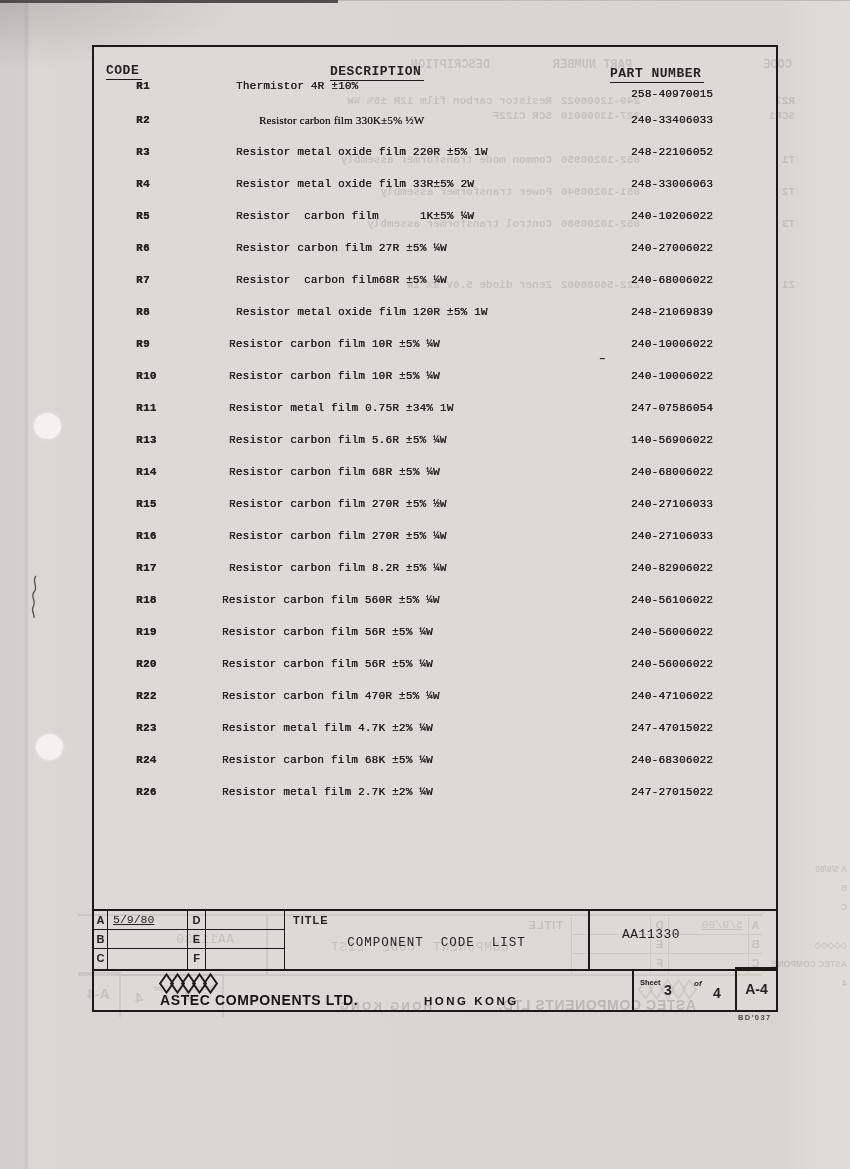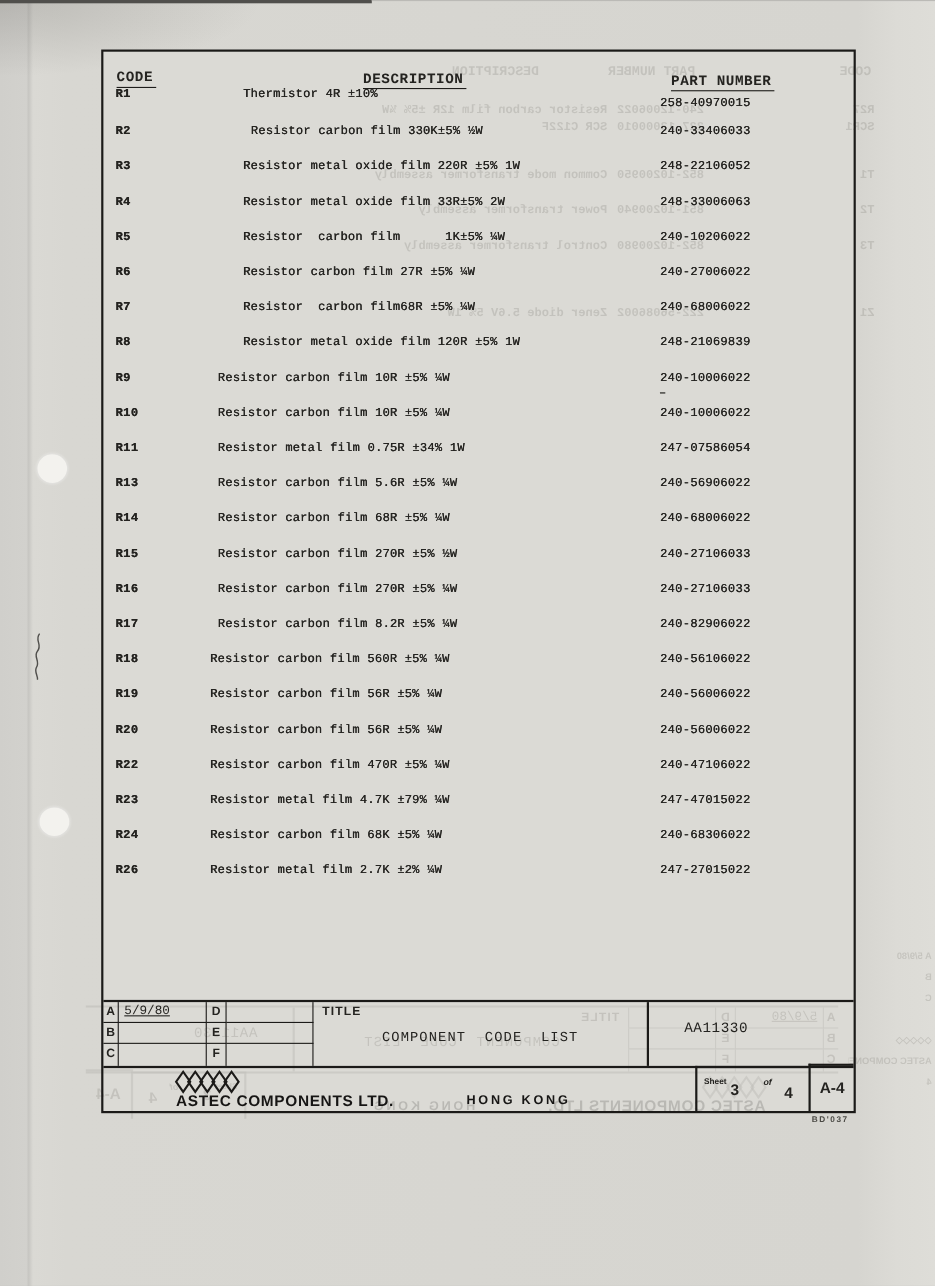--- a/index.html
+++ b/index.html
@@ -43,28 +43,28 @@
     border:2.5px solid #1b1a18;box-sizing:border-box;
     color:#242320;font-family:"Liberation Mono","DejaVu Sans Mono",monospace;}
   .hlabel{position:absolute;font:bold 13px "Liberation Mono","DejaVu Sans Mono",monospace;
     letter-spacing:.5px;border-bottom:1.8px solid #1d1c1a;padding:0 3px 1px 0;}
   .h-code{left:12px;top:16px;}
   .h-desc{left:236px;top:17px;}
   .h-pn{left:516px;top:19px;}
 
   #rows{position:absolute;left:0;top:31px;right:0;}
   .row{position:relative;height:32px;font:11px/14px "Liberation Mono","DejaVu Sans Mono",monospace;
-    text-shadow:.25px 0 0 #242320;}
+    text-shadow:.25px 0 0 #242320;margin-left:31px;}
   .row.first{height:34px;}
   .row .cell{position:absolute;top:1px;white-space:pre;}
   .row .code{left:11px;font-weight:bold;letter-spacing:.3px;}
-  .row .desc{left:127px;letter-spacing:.2px;}
+  .row .desc{left:111px;letter-spacing:.2px;}
   .row .pn{left:506px;font-weight:normal;letter-spacing:.25px;}
   .row.first .pn{top:9px;}
-  .row.r2 .desc{left:134px;}
+  .row.r2 .desc{left:134px;font-family:Liberation Serif, serif;}
   .row:nth-child(n+9) .desc{left:104px;}
   .row:nth-child(n+17) .desc{left:97px;}
   .r9mark{position:absolute;left:505px;top:305px;font:bold 11px "Liberation Mono",monospace;}
 
   
   .titleblock{position:absolute;left:0;right:0;top:862px;bottom:0;border-top:2px solid #1b1a18;
     box-sizing:border-box;}
   .tb-grid{position:absolute;left:0;top:0;width:191px;height:58px;}
   .tb-cell{position:absolute;box-sizing:border-box;border-right:1.6px solid #1b1a18;
     border-bottom:1.6px solid #1b1a18;}
@@ -264,21 +264,21 @@
     <span class="cell pn">240-10006022</span>
   </div>
           <div class="row">
     <span class="cell code">R11</span>
     <span class="cell desc">Resistor metal film 0.75R ±34% 1W</span>
     <span class="cell pn">247-07586054</span>
   </div>
           <div class="row">
     <span class="cell code">R13</span>
     <span class="cell desc">Resistor carbon film 5.6R ±5% ¼W</span>
-    <span class="cell pn">240-56906022</span>
+    <span class="cell pn">140-56906022</span>
   </div>
           <div class="row">
     <span class="cell code">R14</span>
     <span class="cell desc">Resistor carbon film 68R ±5% ¼W</span>
     <span class="cell pn">240-68006022</span>
   </div>
           <div class="row">
     <span class="cell code">R15</span>
     <span class="cell desc">Resistor carbon film 270R ±5% ½W</span>
     <span class="cell pn">240-27106033</span>
@@ -308,21 +308,21 @@
     <span class="cell desc">Resistor carbon film 56R ±5% ¼W</span>
     <span class="cell pn">240-56006022</span>
   </div>
           <div class="row">
     <span class="cell code">R22</span>
     <span class="cell desc">Resistor carbon film 470R ±5% ¼W</span>
     <span class="cell pn">240-47106022</span>
   </div>
           <div class="row">
     <span class="cell code">R23</span>
-    <span class="cell desc">Resistor metal film 4.7K ±79% ¼W</span>
+    <span class="cell desc">Resistor metal film 4.7K ±2% ¼W</span>
     <span class="cell pn">247-47015022</span>
   </div>
           <div class="row">
     <span class="cell code">R24</span>
     <span class="cell desc">Resistor carbon film 68K ±5% ¼W</span>
     <span class="cell pn">240-68306022</span>
   </div>
           <div class="row">
     <span class="cell code">R26</span>
     <span class="cell desc">Resistor metal film 2.7K ±2% ¼W</span>

